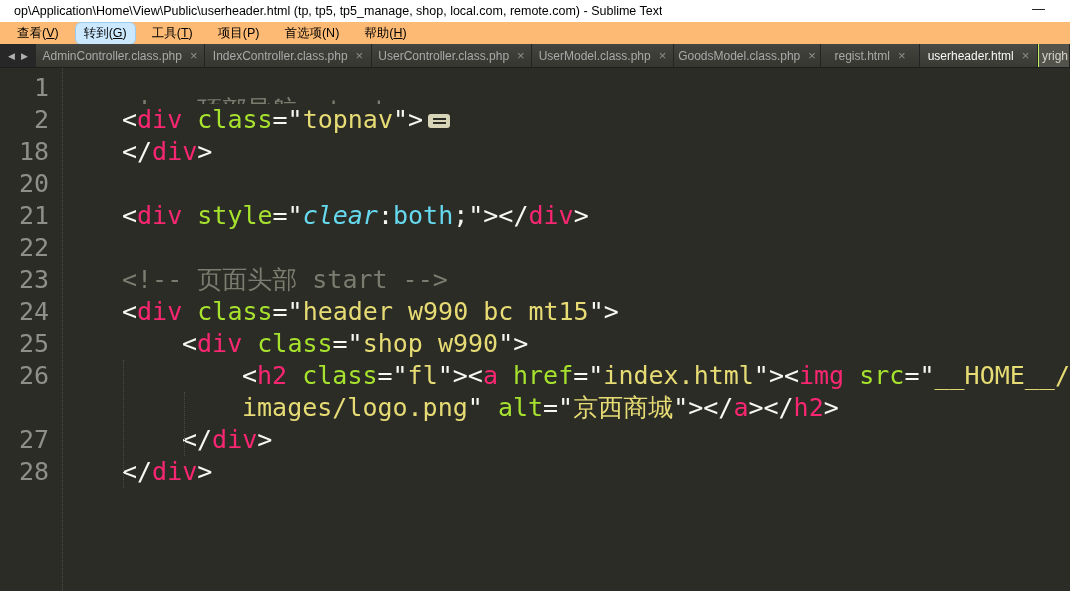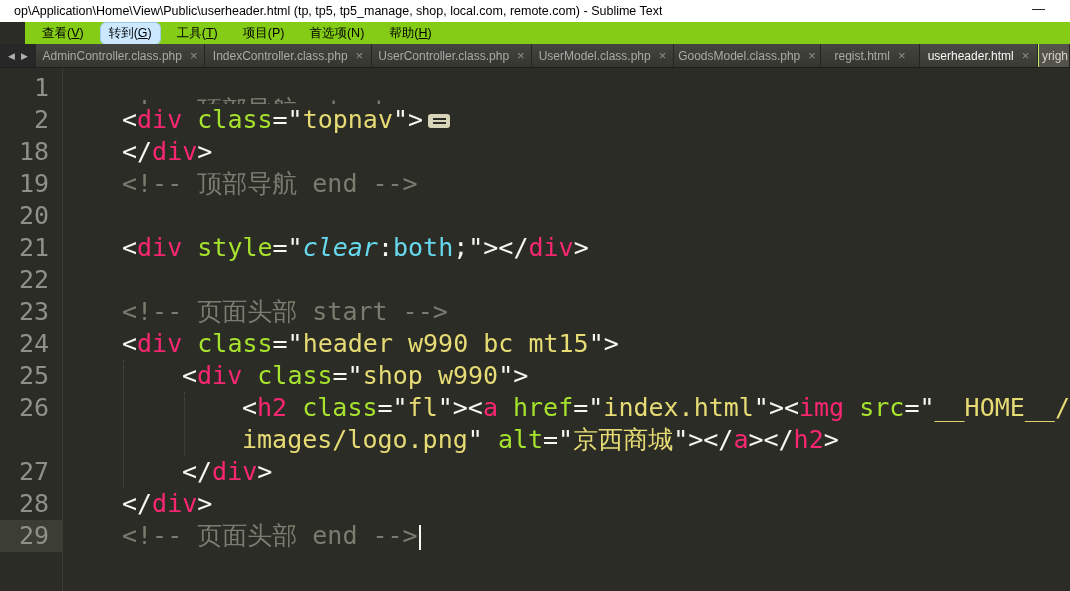--- a/index.html
+++ b/index.html
@@ -5,21 +5,21 @@
   * { margin:0; padding:0; box-sizing:border-box; }
   html,body { width:1070px; height:591px; overflow:hidden; }
   body { font-family:"Liberation Sans", sans-serif; background:#2b2c25; }
 
   
   .titlebar { height:22px; background:#ffffff; position:relative; display:flex; align-items:center;padding-left:12px; }
   .titlebar .title { font-size:12.5px; color:#000; padding-left:2px; white-space:nowrap; overflow:hidden; }
   .win-min { position:absolute; right:25px; top:1px; font-size:13px; color:#000; cursor:default; }
 
   
-  .menubar { height:22px; background:#84cc16; display:flex; align-items:center; padding-left:8px;margin-left:25px; }
+  .menubar { height:22px; background:#fdba74; display:flex; align-items:center; padding-left:8px; }
   .menu-item { font-size:12.5px; color:#000; padding:2px 8px; margin-right:7px; white-space:nowrap; border:1px solid transparent; }
   .menu-item.hl { background:#cce8ff; border:1px solid #9dcbeb; border-radius:6px; }
 
   
   .tabbar { height:24px; background:#272727; display:flex; align-items:stretch; border-bottom:1px solid #1d1d1d; }
   .tab-arrows { width:36px; display:flex; align-items:center; justify-content:center; gap:6px; color:#b0b0b0; font-size:9px; }
   .tab { display:flex; align-items:center; justify-content:center; gap:8px; font-size:12px; color:#a9a9a9;
          background:linear-gradient(#444440,#36362f); border-right:1px solid #242424; padding:0 6px; overflow:hidden; white-space:nowrap; }
   .tab .close { color:#8f8f8f; font-size:13px; line-height:1; }
   .tab.active { color:#f7f7f7; background:linear-gradient(#4a4a46,#3a3a34); }
@@ -117,24 +117,20 @@
     </div>
     <div class="row">
       <div class="lnum">2</div>
       <div class="code" style="padding-left: 60px;"><span class="tok-pun">&lt;</span><span class="tok-tag">div</span><span class="tok-pun"> </span><span class="tok-attr">class</span><span class="tok-pun">="</span><span class="tok-str">topnav</span><span class="tok-pun">"&gt;</span><span class="fold-pill"></span></div>
     </div>
     <div class="row">
       <div class="lnum">18</div>
       <div class="code" style="padding-left: 60px;"><span class="tok-pun">&lt;/</span><span class="tok-tag">div</span><span class="tok-pun">&gt;</span></div>
     </div>
     <div class="row">
-      <div class="lnum">19</div>
-      <div class="code" style="padding-left: 60px;"><span class="tok-com">&lt;!-- 顶部导航 end --&gt;</span></div>
-    </div>
-    <div class="row">
       <div class="lnum">20</div>
       <div class="code" style="padding-left: 0px;"></div>
     </div>
     <div class="row">
       <div class="lnum">21</div>
       <div class="code" style="padding-left: 60px;"><span class="tok-pun">&lt;</span><span class="tok-tag">div</span><span class="tok-pun"> </span><span class="tok-attr">style</span><span class="tok-pun">="</span><span class="tok-cssp">clear</span><span class="tok-pun">:</span><span class="tok-cssv">both</span><span class="tok-pun">;"&gt;&lt;/</span><span class="tok-tag">div</span><span class="tok-pun">&gt;</span></div>
     </div>
     <div class="row">
       <div class="lnum">22</div>
       <div class="code" style="padding-left: 0px;"></div>
@@ -160,17 +156,13 @@
       <div class="code" style="padding-left: 180px;"><span class="tok-str">images/logo.png</span><span class="tok-pun">" </span><span class="tok-attr">alt</span><span class="tok-pun">="</span><span class="tok-str">京西商城</span><span class="tok-pun">"&gt;&lt;/</span><span class="tok-tag">a</span><span class="tok-pun">&gt;&lt;/</span><span class="tok-tag">h2</span><span class="tok-pun">&gt;</span></div>
     </div>
     <div class="row">
       <div class="lnum">27</div>
       <div class="code" style="padding-left: 120px;"><span class="tok-pun">&lt;/</span><span class="tok-tag">div</span><span class="tok-pun">&gt;</span></div>
     </div>
     <div class="row">
       <div class="lnum">28</div>
       <div class="code" style="padding-left: 60px;"><span class="tok-pun">&lt;/</span><span class="tok-tag">div</span><span class="tok-pun">&gt;</span></div>
     </div>
-    <div class="row">
-      <div class="lnum cur">29</div>
-      <div class="code" style="padding-left: 60px;"><span class="tok-com">&lt;!-- 页面头部 end --&gt;</span><span class="caret"></span></div>
-    </div>
   </div>
 
 </body></html>

